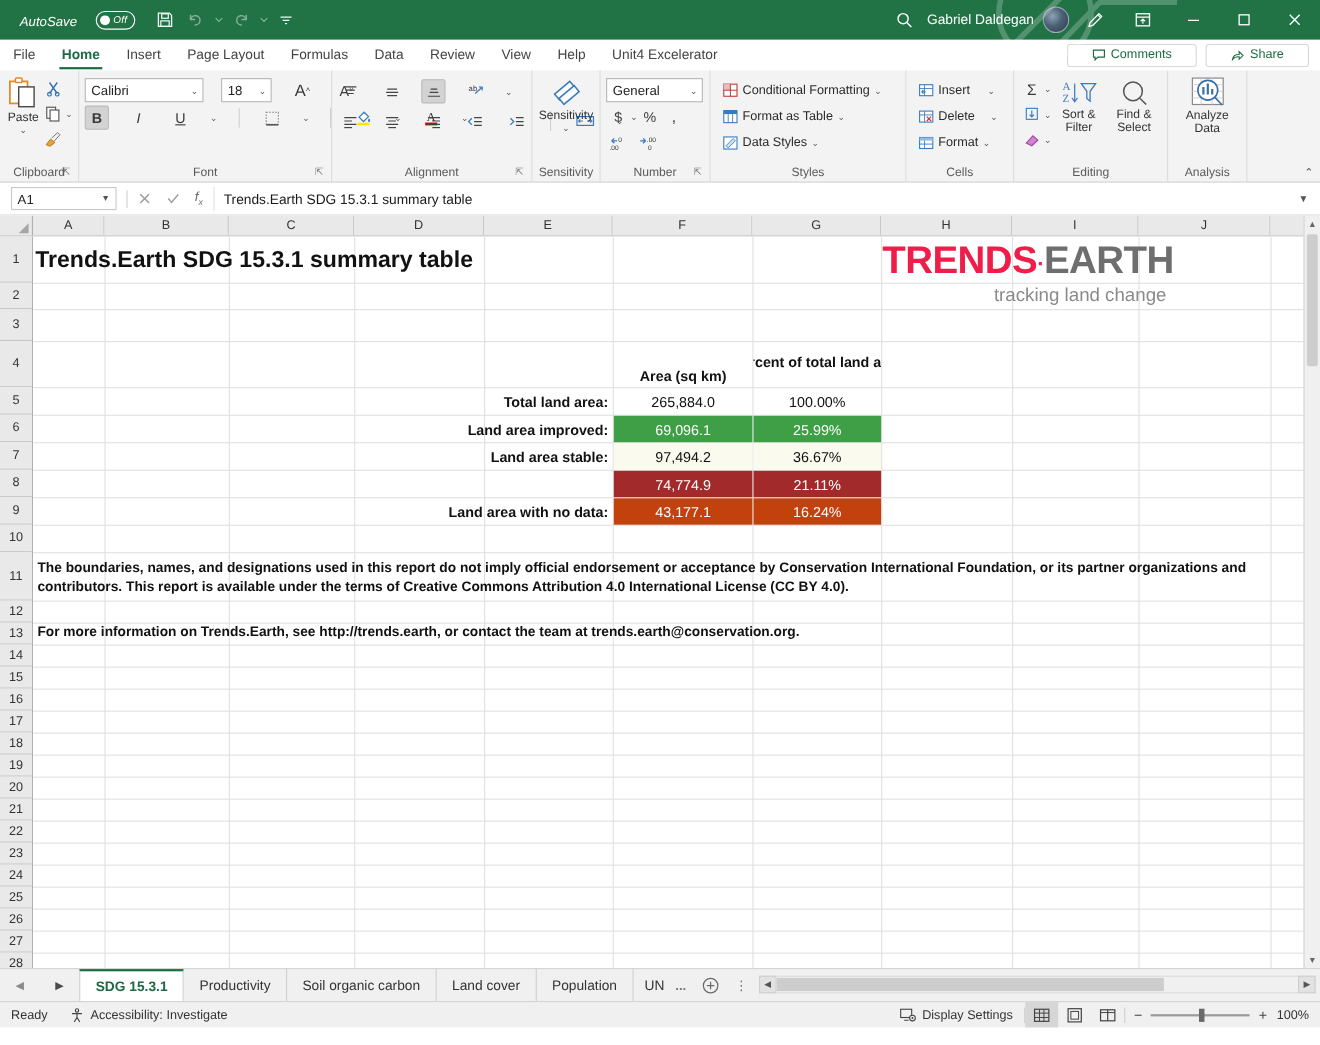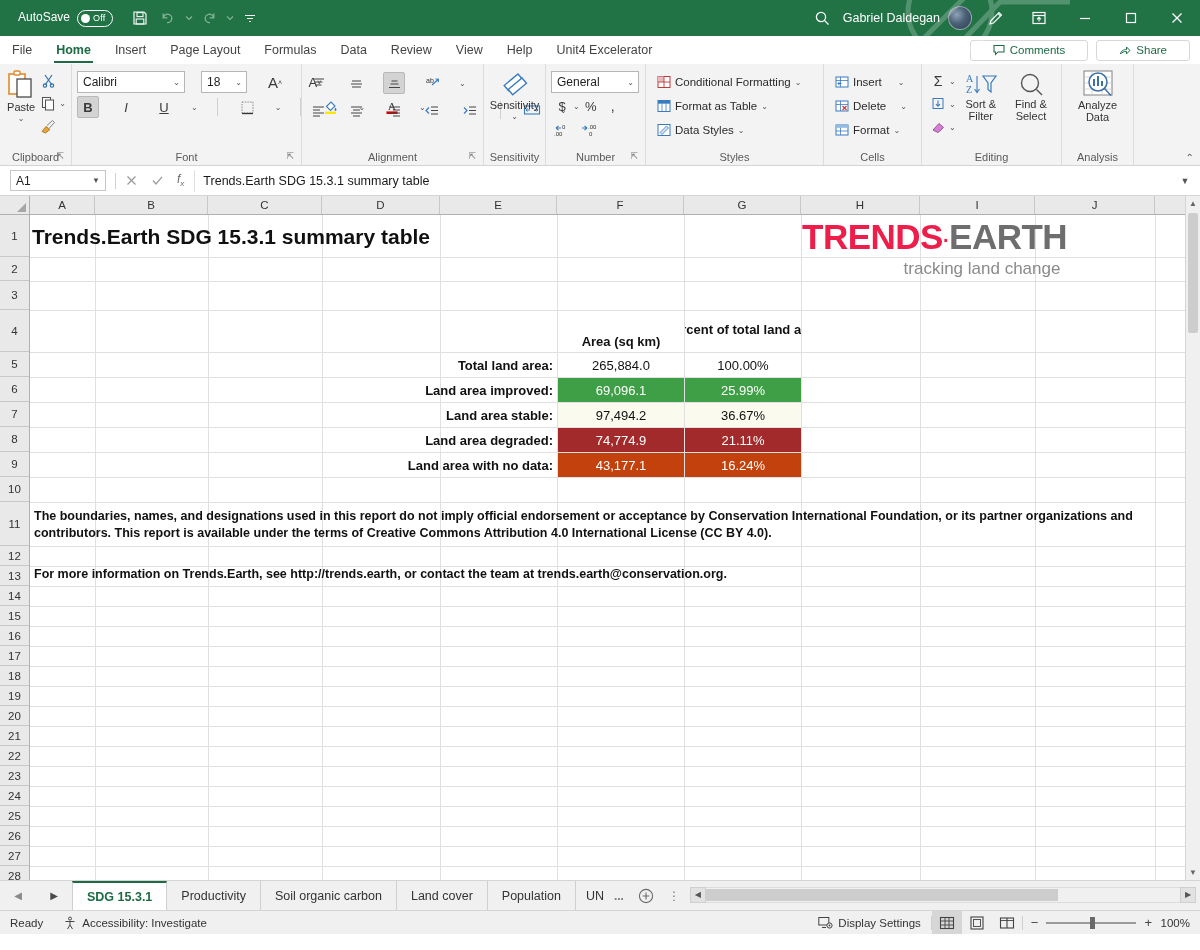--- a/index.html
+++ b/index.html
@@ -12,22 +12,22 @@
     -webkit-font-smoothing: antialiased;
   }
 
   
   .titlebar {
     height: 36px; background: #217346;
     display: flex; align-items: center;
     position: relative; color: #ffffff;
   }
   .tb-autosave {
-    display: flex; align-items: flex-start; gap: 7px;
-    margin-left: 18px; font-size: 12px; color: #ffffff;
+    display: flex; align-items: flex-end; gap: 17px;
+    margin-left: 18px; font-size: 12px; color: #ffffff; font-style: italic;
   }
   .toggle {
     width: 36px; height: 17px; border-radius: 9px;
     border: 1.3px solid #ffffff; background: transparent;
     display: flex; align-items: center; position: relative;
   }
   .toggle .knob {
     width: 9px; height: 9px; border-radius: 50%;
     background: #ffffff; margin-left: 3px;
   }
@@ -905,21 +905,20 @@
       <div class="cell val-cell" style="left:655px;top:138px;width:116px;height:24px">100.00%</div>
 
       <div class="cell lbl-cell" style="left:293px;top:163px;width:234px;height:24px">Land area improved:</div>
       <div class="cell val-cell fill-green" style="left:528px;top:163px;width:126px;height:24px">69,096.1</div>
       <div class="cell val-cell fill-green" style="left:655px;top:163px;width:116px;height:24px">25.99%</div>
 
       <div class="cell lbl-cell" style="left:293px;top:188px;width:234px;height:24px">Land area stable:</div>
       <div class="cell val-cell fill-cream" style="left:528px;top:188px;width:126px;height:24px">97,494.2</div>
       <div class="cell val-cell fill-cream" style="left:655px;top:188px;width:116px;height:24px">36.67%</div>
 
-      <div class="cell lbl-cell" style="left:293px;top:213px;width:234px;height:24px">Land area degraded:</div>
       <div class="cell val-cell fill-maroon" style="left:528px;top:213px;width:126px;height:24px">74,774.9</div>
       <div class="cell val-cell fill-maroon" style="left:655px;top:213px;width:116px;height:24px">21.11%</div>
 
       <div class="cell lbl-cell" style="left:293px;top:238px;width:234px;height:24px">Land area with no data:</div>
       <div class="cell val-cell fill-black" style="left:528px;top:238px;width:126px;height:24px">43,177.1</div>
       <div class="cell val-cell fill-black" style="left:655px;top:238px;width:116px;height:24px">16.24%</div>
 
       <div class="cell para" style="left:1px;top:290px;width:1146px;height:40px;display:flex;align-items:center">The boundaries, names, and designations used in this report do not imply official endorsement or acceptance by Conservation International Foundation, or its partner organizations and contributors.  This report is available under the terms of Creative Commons Attribution 4.0 International License (CC BY 4.0).</div>
 
       <div class="cell para" style="left:1px;top:332px;width:1146px;height:38px;display:flex;align-items:flex-end;padding-bottom:2px">For more information on Trends.Earth, see http://trends.earth, or contact the team at trends.earth@conservation.org.</div>

